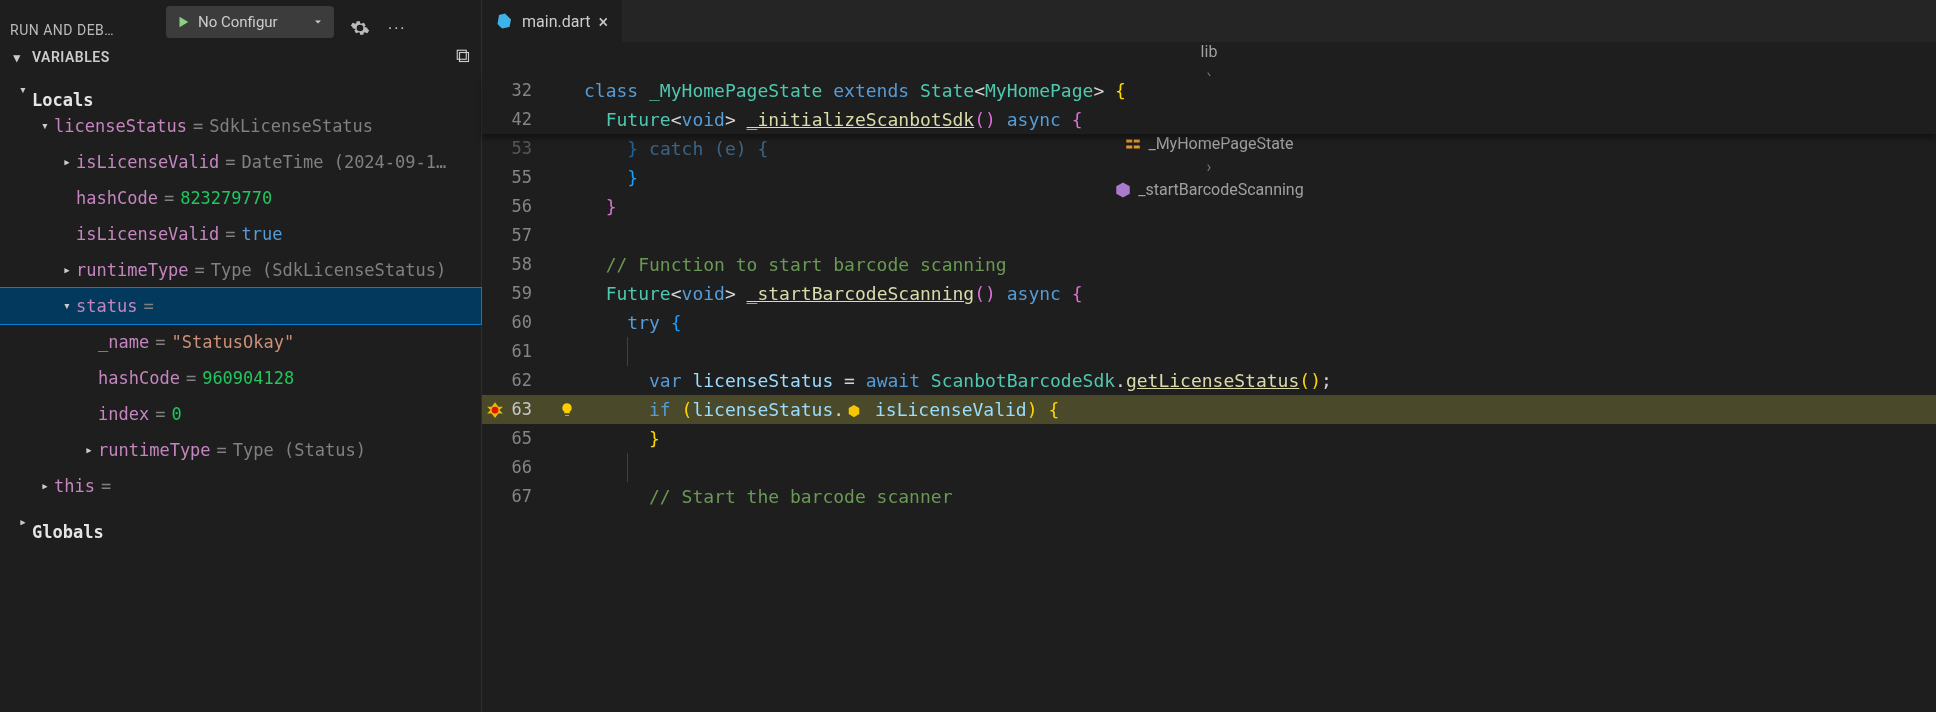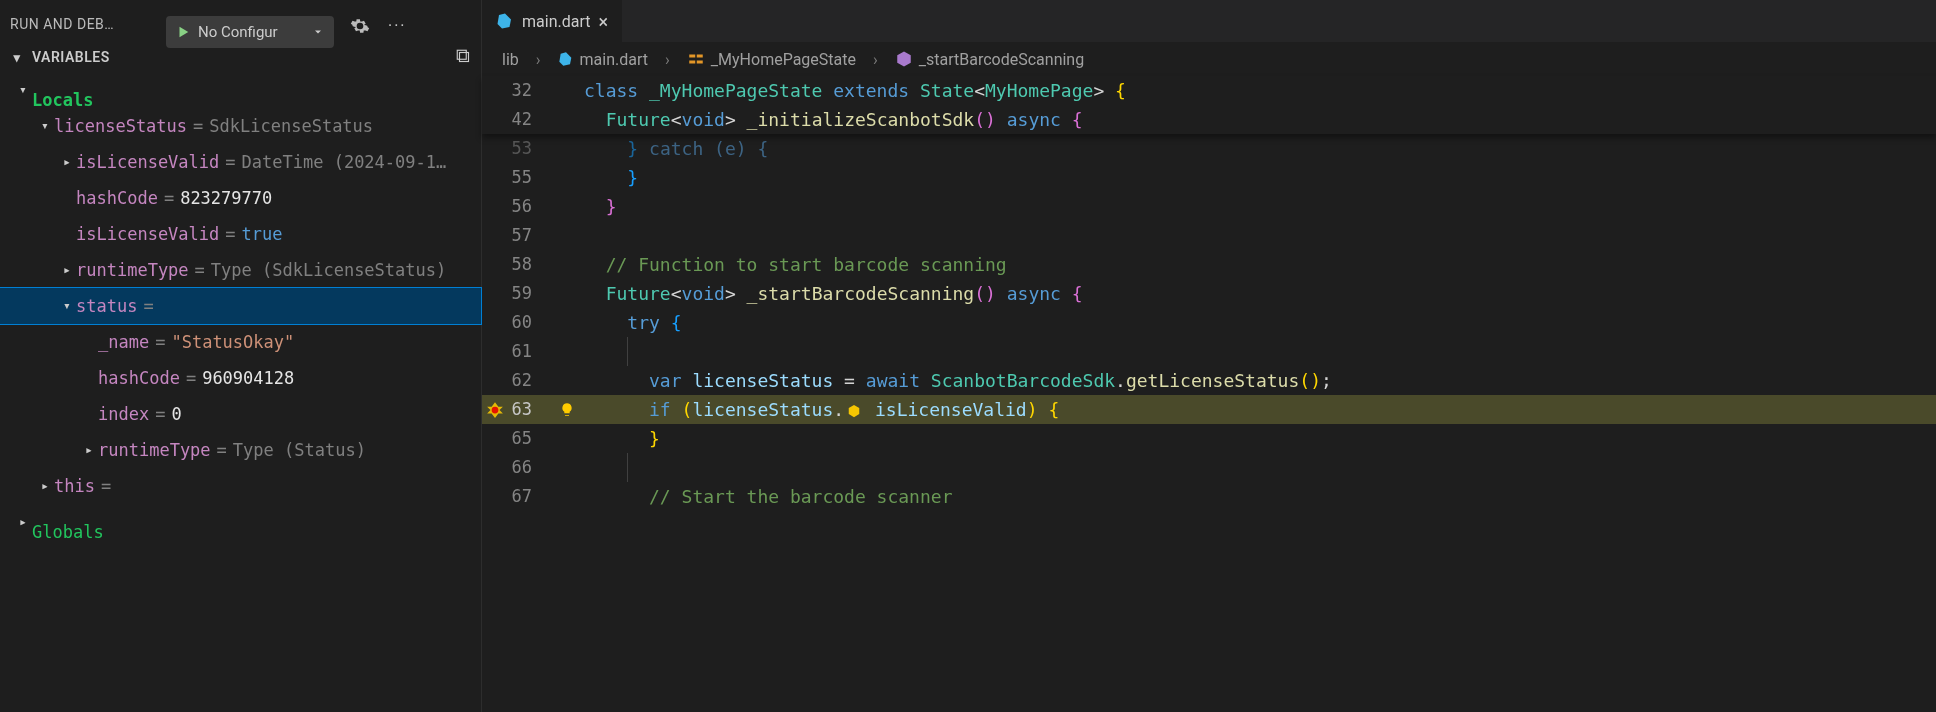--- a/index.html
+++ b/index.html
@@ -16,22 +16,22 @@
   .debug-panel {
     width: 482px;
     background: #1e1e1e;
     display: flex;
     flex-direction: column;
     border-right: 1px solid #2d2d2d;
   }
   .debug-toolbar {
     height: 42px;
     display: flex;
-    align-items: flex-start;
-    padding: 16px 10px;
+    align-items: flex-end;
+    padding: 4px 10px;
     gap: 8px;
   }
   .panel-title {
     color: #bbbbbb;
     font-size: 14px;
     letter-spacing: 0.5px;
     flex-shrink: 0;
     width: 148px;
     overflow: hidden;
     text-overflow: ellipsis;
@@ -87,24 +87,24 @@
   }
   .chev {
     display: inline-block;
     width: 18px;
     text-align: center;
     color: #cccccc;
     font-size: 13px;
   }
   .chev-placeholder { display: inline-block; width: 18px; }
   .var-name { color: #c586c0; }
-  .var-name-plain { color: #22c55e; margin-top: 19px; }
+  .var-name-plain { color: #e5e5e5; margin-top: 19px; }
   .eq { color: #808080; margin: 0 6px; }
   .val-type { color: #808080; }
-  .val-num { color: #e5e5e5; }
+  .val-num { color: #22c55e; }
   .val-bool { color: #569cd6; }
   .val-str { color: #ce9178; }
   .editor-area {
     flex: 1;
     background: #1e1e1e;
     display: flex;
     flex-direction: column;
   }
   .tab-bar {
     height: 42px;
@@ -123,22 +123,23 @@
   }
   .tab .dart-icon { color: #40c4ff; }
   .tab .close-icon { color: #cccccc; cursor: pointer; font-size: 18px; }
   .breadcrumb {
     height: 34px;
     display: flex;
     align-items: center;
     padding: 0 20px;
     font-size: 16px;
     color: #a0a0a0;
-    gap: 17px;
+    gap: 4px;
     background: #1e1e1e;
+    flex-direction: column;
   }
   .bc-sep { color: #7a7a7a; }
   .bc-item { display: flex; align-items: center; gap: 6px; cursor: pointer; }
   .bc-item .dart-icon { color: #40c4ff; }
   .class-icon { color: #ee9d28; }
   .method-icon { color: #b180d7; }
   .sticky-scroll {
     background: #1e1e1e;
     box-shadow: 0 4px 6px rgba(0,0,0,0.4);
   }
@@ -181,21 +182,21 @@
     white-space: pre;
     padding-left: 4px;
     flex: 1;
   }
   .highlight-line {
     background: #4a4a2a;
   }
   .highlight-line .line-num { color: #c6c6c6; }
   .kw { color: #569cd6; margin-top: 31px; }
   .cls { color: #4ec9b0; }
-  .fn { color: #dcdcaa; }
+  .fn { color: #dcdcaa; text-decoration: underline; }
   .str { color: #ce9178; }
   .cmt { color: #6a9955; }
   .ident { color: #9cdcfe; }
   .ident-prop { color: #9cdcfe; }
   .punc { color: #d4d4d4; }
   .bracket1 { color: #ffd700; }
   .bracket2 { color: #da70d6; }
   .bracket3 { color: #179fff; }
   .underline-wave {
     text-decoration-line: underline;
@@ -339,21 +340,21 @@
     </div>
 
     <div class="tree-row" style="padding-left:36px">
       <span class="chev">▸</span>
       <span class="var-name">this</span>
       <span class="eq">=</span>
     </div>
 
     <div class="tree-row" style="padding-left:14px">
       <span class="chev">▸</span>
-      <span class="var-name-plain" style="font-weight:400">Globals</span>
+      <span class="var-name-plain" style="font-weight:700">Globals</span>
     </div>
   </div>
 </div>
 
 <div class="editor-area">
   <div class="tab-bar">
     <div class="tab">
       <span class="dart-icon">
         <svg width="18" height="18" viewBox="0 0 24 24">
             <path fill="#40c4ff" d="M4 4l8-2 8 8-2 10-10 2-6-6z" opacity="0.9"></path>

